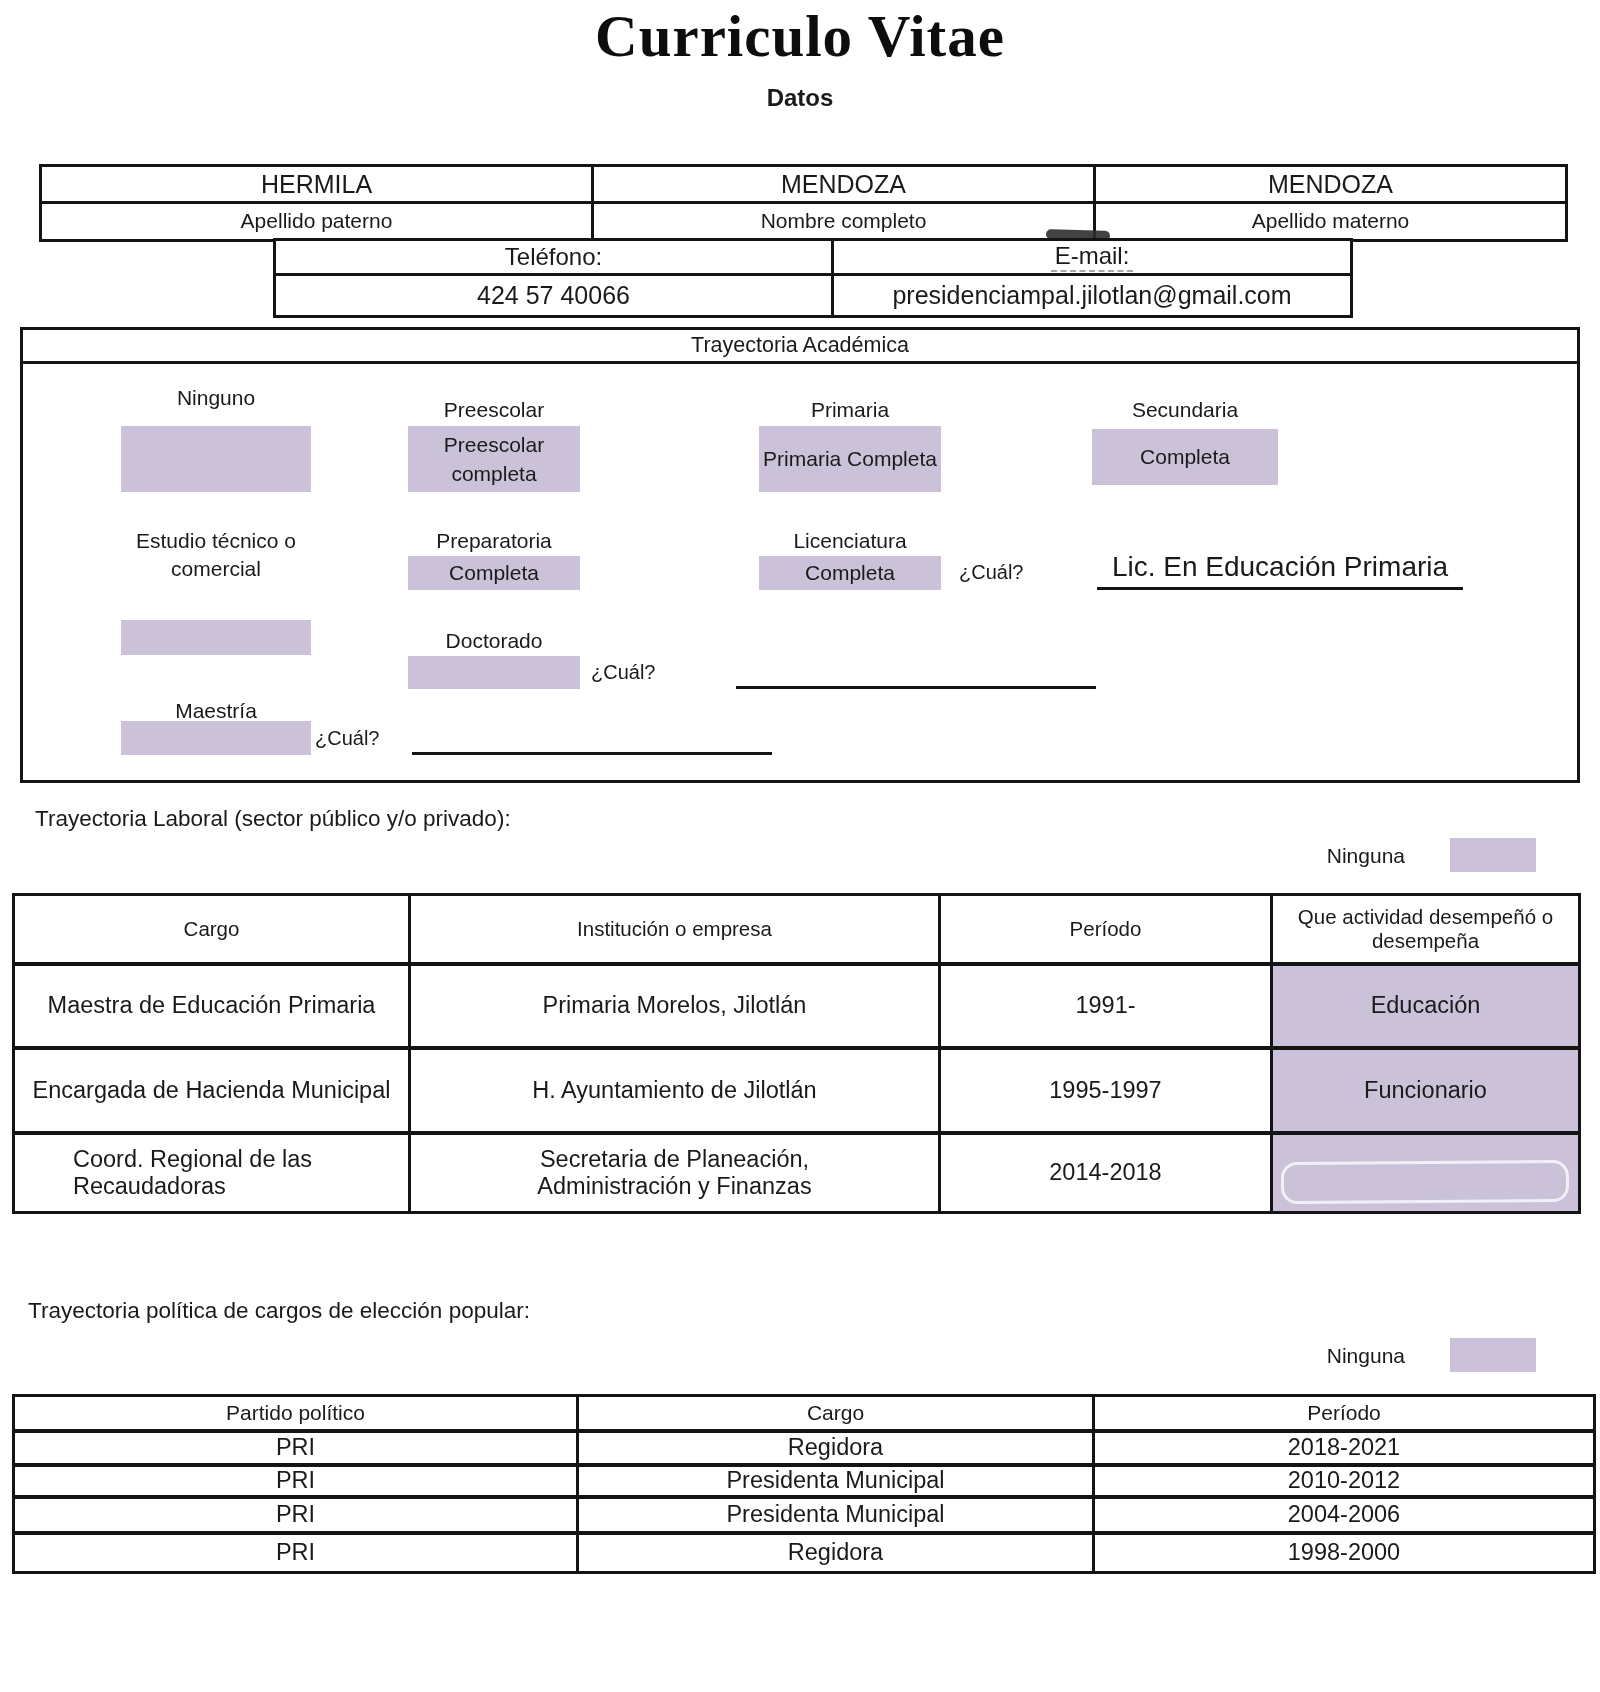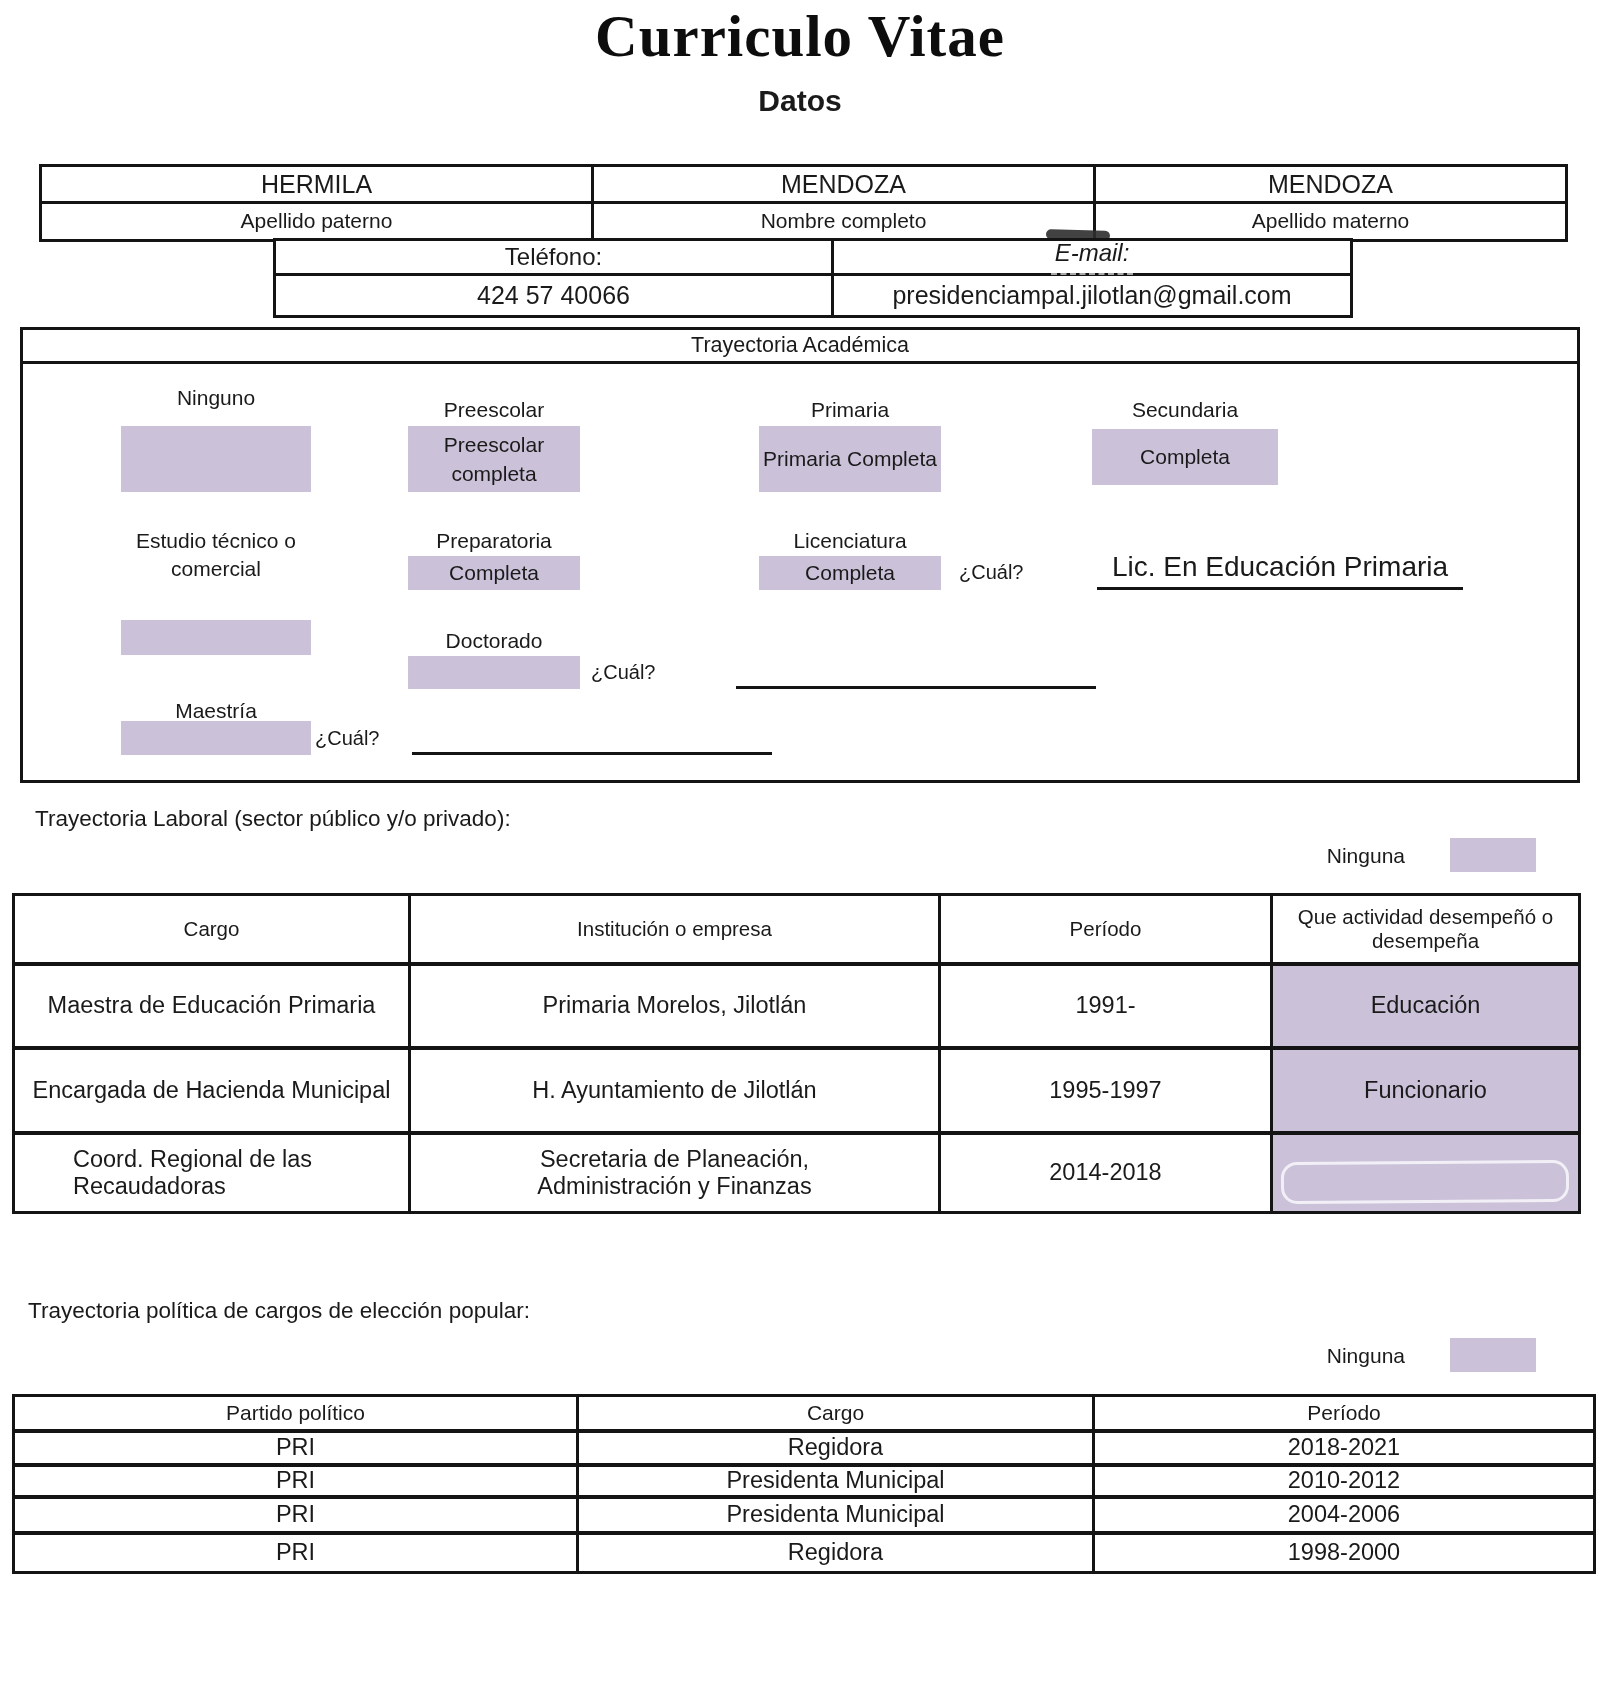--- a/index.html
+++ b/index.html
@@ -13,40 +13,40 @@
     font-family:"Liberation Sans","DejaVu Sans",sans-serif;color:var(--ink);
     overflow:hidden;
   }
   .title{
     position:absolute;left:0;top:2px;width:1600px;margin:0;text-align:center;
     font-family:"Liberation Serif","DejaVu Serif",serif;font-weight:bold;font-size:59px;
     letter-spacing:1px;color:#0d0d0d;
   }
   .subtitle{
     position:absolute;left:0;top:84px;width:1600px;text-align:center;
-    font-weight:bold;font-size:30px;
+    font-weight:bold;font-size:24px;
   }
   
   .tbl{position:absolute;display:grid;border:3px solid var(--bd);background:#fff;box-sizing:content-box;}
   .tbl > div{
     display:flex;align-items:center;justify-content:center;text-align:center;
     border-right:3px solid var(--bd);border-bottom:3px solid var(--bd);
     box-sizing:border-box;line-height:1.15;position:relative;
   }
   .tbl > div.ec{border-right:none;}  
   .tbl > div.lr{border-bottom:none;} 
 
   .name-tbl{left:39px;top:164px;grid-template-columns:552px 502px 469px;grid-template-rows:37px 35px;}
   .name-tbl .val{font-size:25px;}
   .name-tbl .lab{font-size:21px;}
 
   .contact-tbl{left:273px;top:238px;grid-template-columns:558px 516px;grid-template-rows:35px 39px;}
   .contact-tbl .lab{font-size:24px;}
   .contact-tbl .val{font-size:25px;}
-  .email-u{border-bottom:2px dashed #a8a8a8;padding:0 4px 7px 4px;font-style:italic;}
+  .email-u{border-bottom:2px dashed #a8a8a8;padding:0 4px 1px 4px;}
   .smudge{
     position:absolute;left:1046px;top:230px;width:64px;height:10px;background:#2e2e2e;
     border-radius:5px;transform:rotate(1.5deg);opacity:.9;
   }
 
   
   .edu-box{
     position:absolute;left:20px;top:327px;width:1560px;height:456px;
     border:3px solid var(--bd);box-sizing:border-box;background:#fff;
   }

